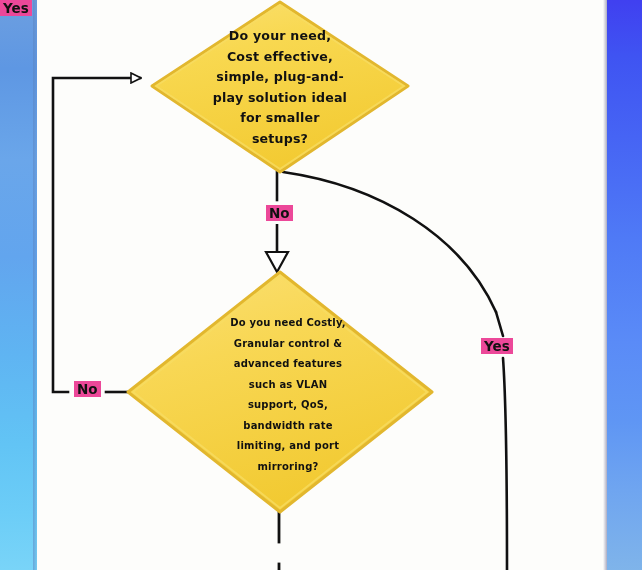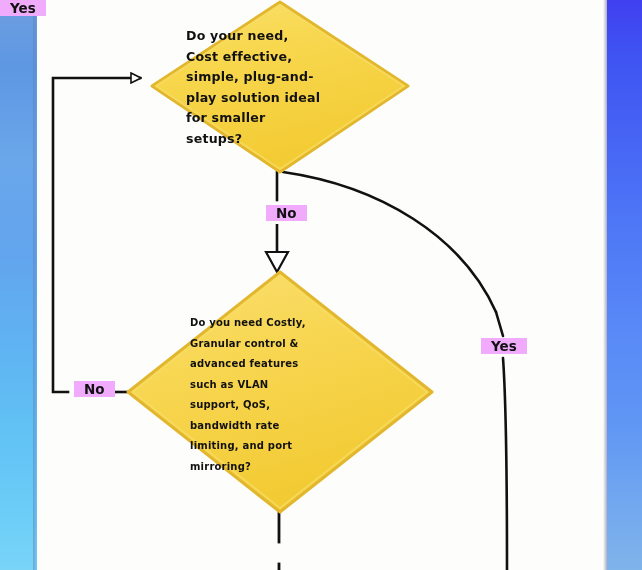--- a/index.html
+++ b/index.html
@@ -93,21 +93,21 @@
     letter-spacing: 1px;
     line-height: 58px;
     text-align: center;
     white-space: nowrap;
     user-select: none;
     pointer-events: none;
   }
   
   .node-text {
     position: absolute;
-    text-align: left;
+    text-align: center;
     color: #111111;
     font-family: "DejaVu Sans", sans-serif;
     font-weight: bold;
     white-space: pre-line;
     pointer-events: none;
   }
   #node1-text {
     left: 186px;
     top: 26px;
     width: 188px;
@@ -123,22 +123,22 @@
     line-height: 20.5px;
     letter-spacing: 0.2px;
   }
   
   .edge-label {
     position: absolute;
     color: #111111;
     font-family: "DejaVu Sans", sans-serif;
     font-weight: bold;
     font-size: 13.5px;
-    background: #f0abfc;
-    padding: 0 10px;
+    background: #ec4899;
+    padding: 0 3px;
     pointer-events: none;
   }
   #label-no-top   { left: 266px; top: 205px; }
   #label-yes-right{ left: 481px; top: 338px; }
   #label-no-left  { left: 74px;  top: 381px; }
 </style>
 </head>
 <body>
 
 <div id="page">

